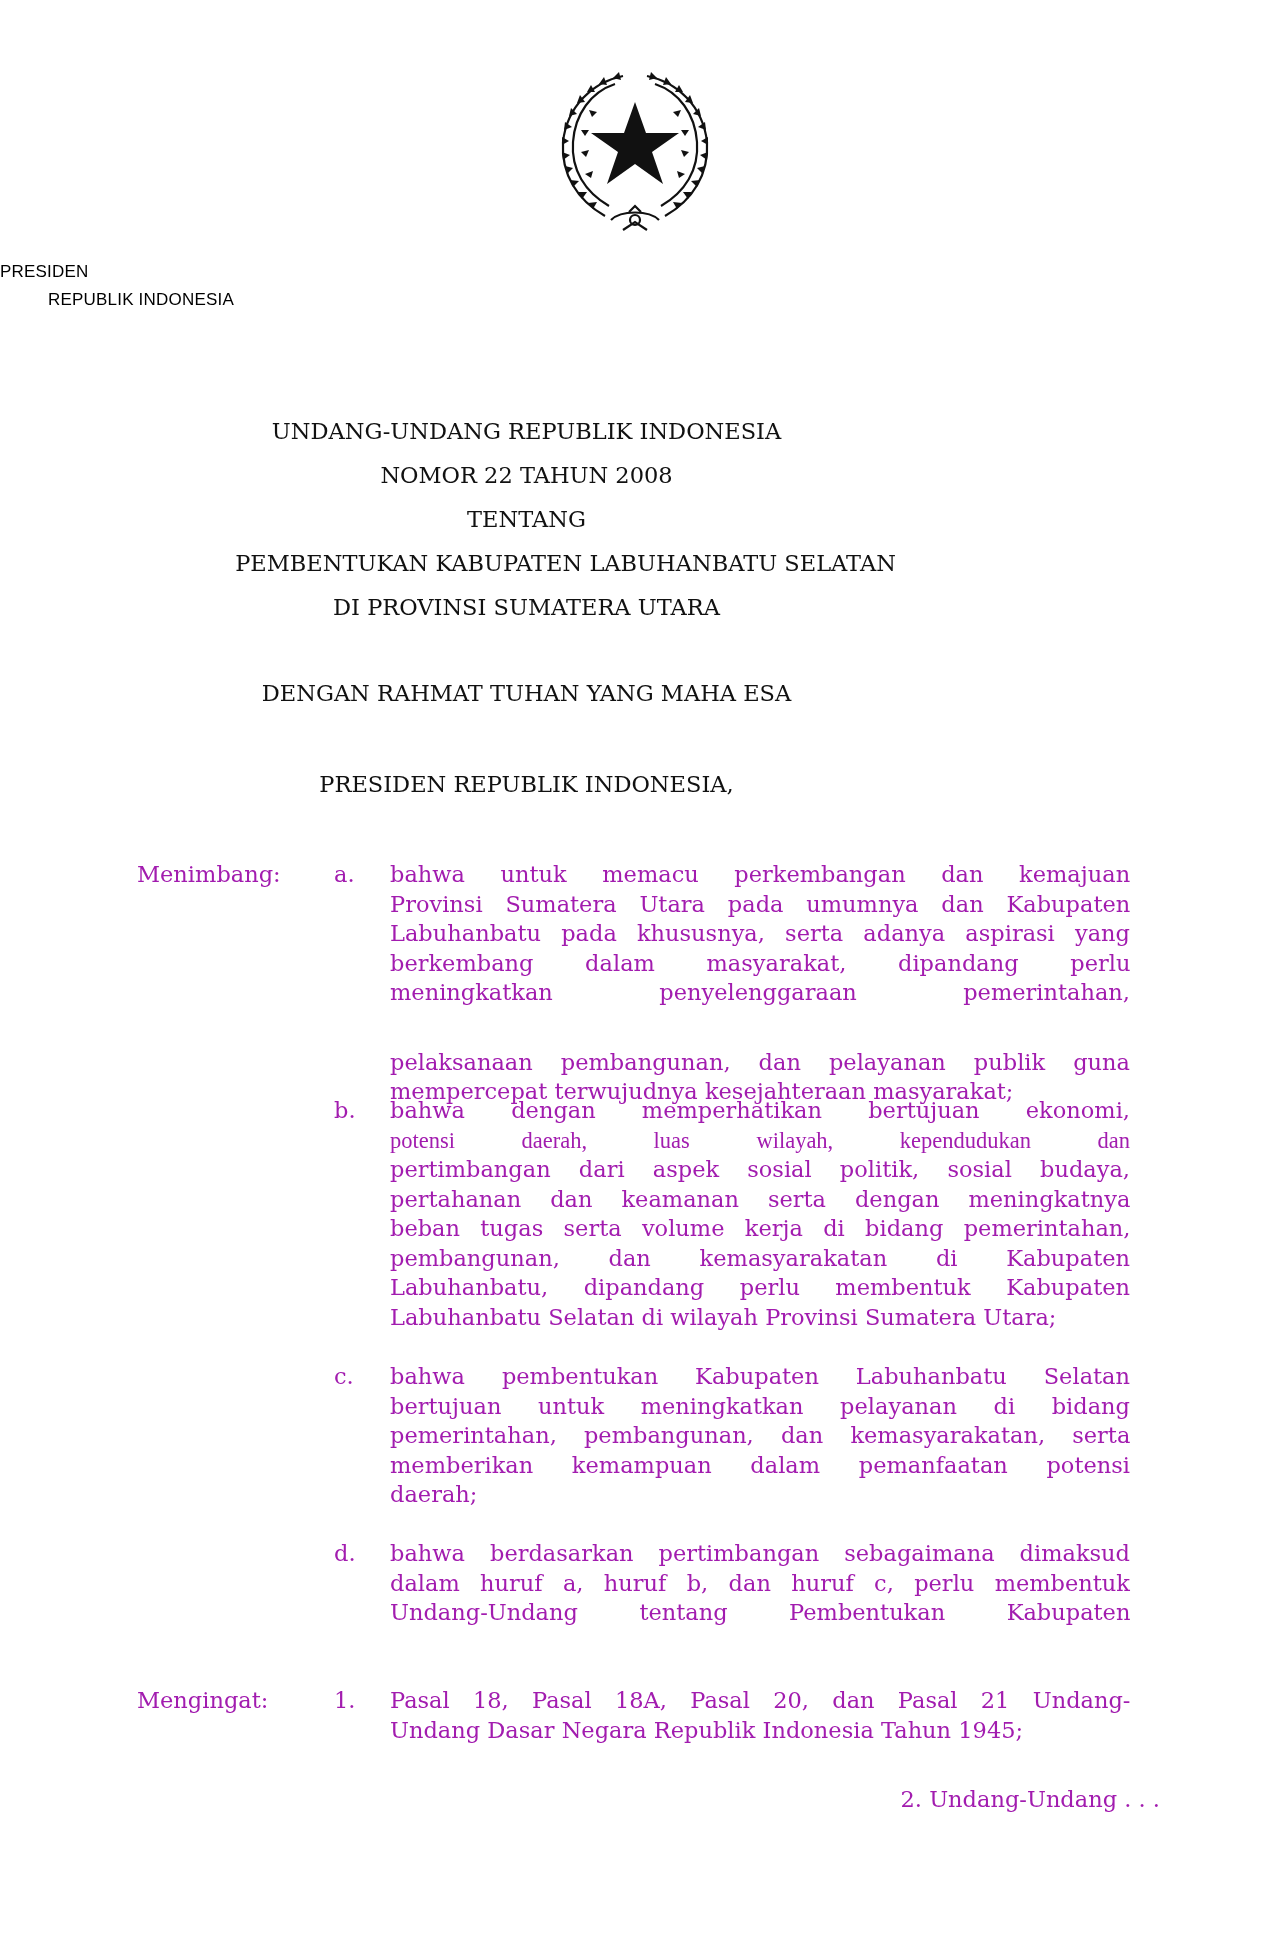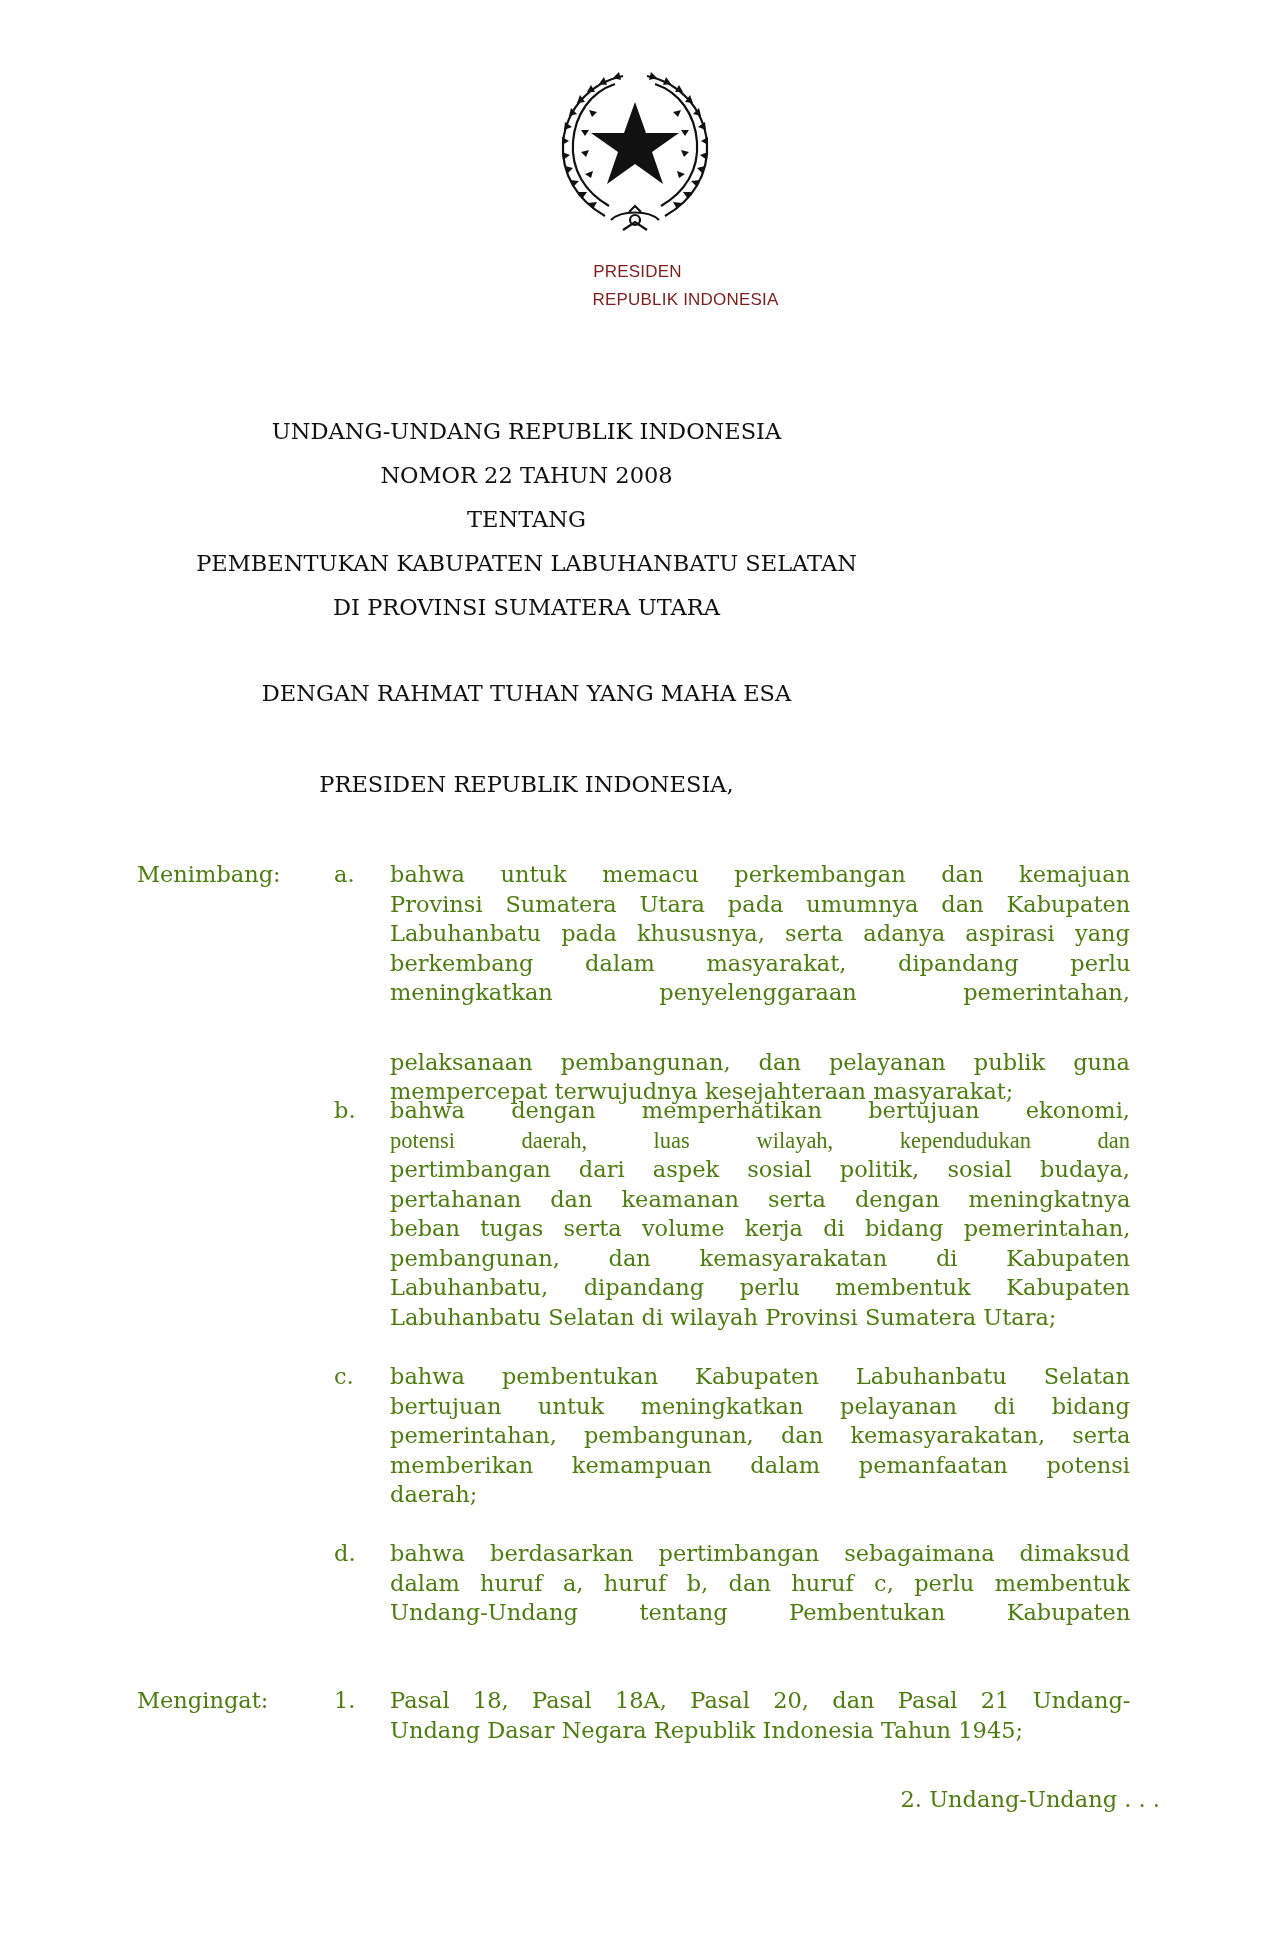--- a/index.html
+++ b/index.html
@@ -1,23 +1,23 @@
 <!DOCTYPE html>
 <html><head>
 <meta charset="utf-8">
 <style>
   html, body { margin: 0; padding: 0; background: #ffffff; }
   body { width: 1275px; height: 1950px; position: relative; overflow: hidden; color: #111; }
   .emblem { position: absolute; left: 553px; top: 70px; width: 164px; height: 168px; }
-  .header-text { position: absolute; left: 0; width: 1275px; text-align: center;
-    font-family: "Liberation Sans", sans-serif; font-size: 17px; letter-spacing: 0.2px; color: #7f1d1d; }
+  .header-text { position: absolute; left: 0; width: 1275px; 
+    font-family: "Liberation Sans", sans-serif; font-size: 17px; letter-spacing: 0.2px; color: #000000; }
   .title-block { position: absolute; left: 0; width: 1275px; text-align: center;
     font-family: "DejaVu Serif", serif; font-size: 22.5px; color: #111; }
   .title-line { position: absolute; left: 0; width: 1053px; text-align: center; white-space: nowrap; }
-  .serif { font-family: "DejaVu Serif", serif; font-size: 22.5px; line-height: 29.5px; color: #4d7c0f; }
+  .serif { font-family: "DejaVu Serif", serif; font-size: 22.5px; line-height: 29.5px; color: #a21caf; }
   .section-label { position: absolute; left: 137px; }
   .item-marker { position: absolute; left: 334px; }
   .item-text { position: absolute; left: 390px; width: 740px; text-align: justify; }
   .item-text .ln { display: block; text-align: justify; text-align-last: justify; white-space: nowrap; height: 29.5px; }
   .item-text .ln.last { text-align-last: left; }
   .footer-next { position: absolute; right: 115px; top: 1785px; white-space: nowrap; }
 </style>
 </head>
 <body>
 
@@ -80,21 +80,21 @@
   </svg>
 </div>
 
 <div class="header-text" style="top:262px;">PRESIDEN</div>
 <div class="header-text" style="top:290px;padding-left:48px;">REPUBLIK INDONESIA</div>
 
 <div class="title-block">
   <div class="title-line" style="top:418px;">UNDANG-UNDANG REPUBLIK INDONESIA</div>
   <div class="title-line" style="top:462px;">NOMOR 22 TAHUN 2008</div>
   <div class="title-line" style="top:506px;">TENTANG</div>
-  <div class="title-line" style="top:550px;">PEMBENTUKAN KABUPATEN LABUHANBATU SELATAN</div>
+  <div class="title-line" style="top:550px;padding-left:39px;">PEMBENTUKAN KABUPATEN LABUHANBATU SELATAN</div>
   <div class="title-line" style="top:594px;">DI PROVINSI SUMATERA UTARA</div>
   <div class="title-line" style="top:680px;">DENGAN RAHMAT TUHAN YANG MAHA ESA</div>
   <div class="title-line" style="top:771px;">PRESIDEN REPUBLIK INDONESIA,</div>
 </div>
 
 <div class="serif section-label" style="top:860px;">Menimbang:</div>
 
 <div class="serif item-marker" style="top:860px;">a.</div>
 <div class="serif item-text" style="top:860px;">
   <span class="ln" style="display: block; word-spacing: 28.4px;">bahwa untuk memacu perkembangan dan kemajuan</span>

